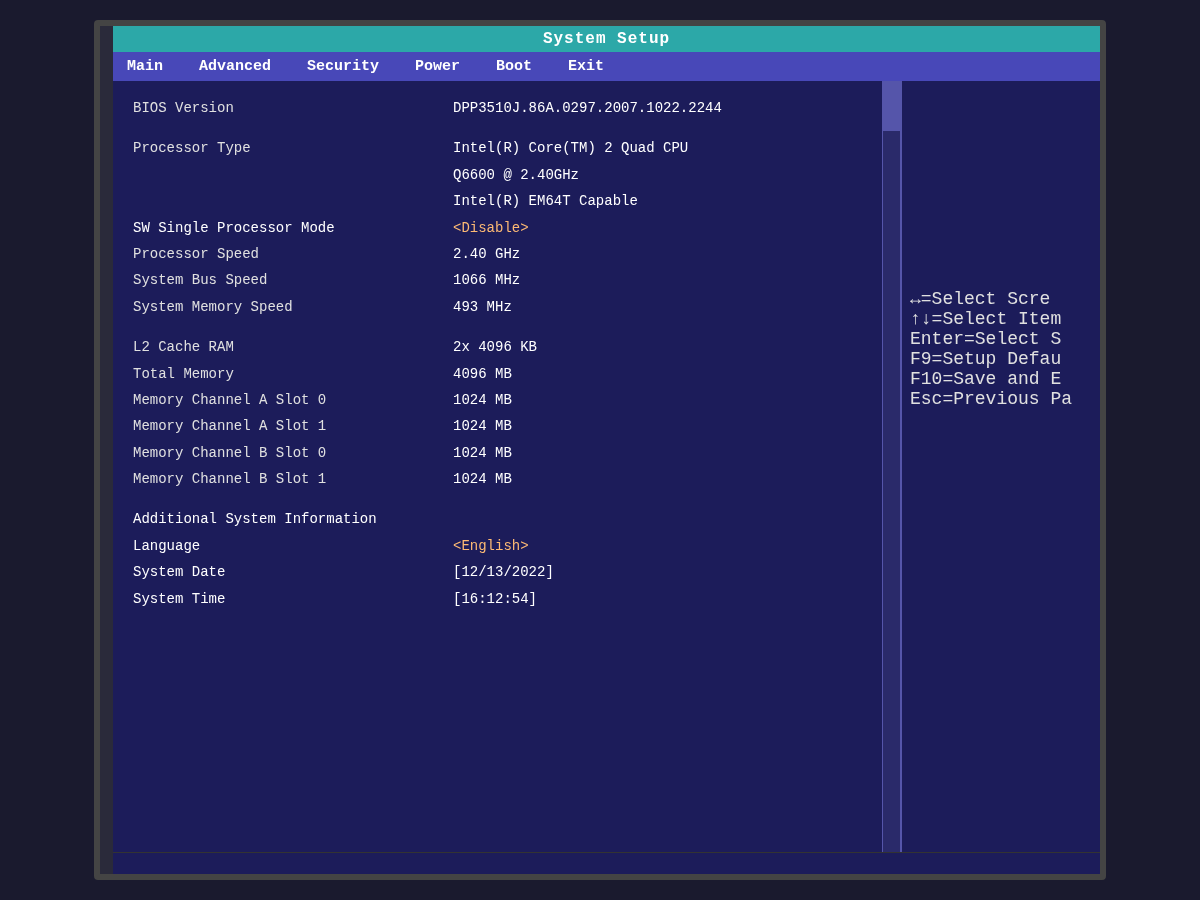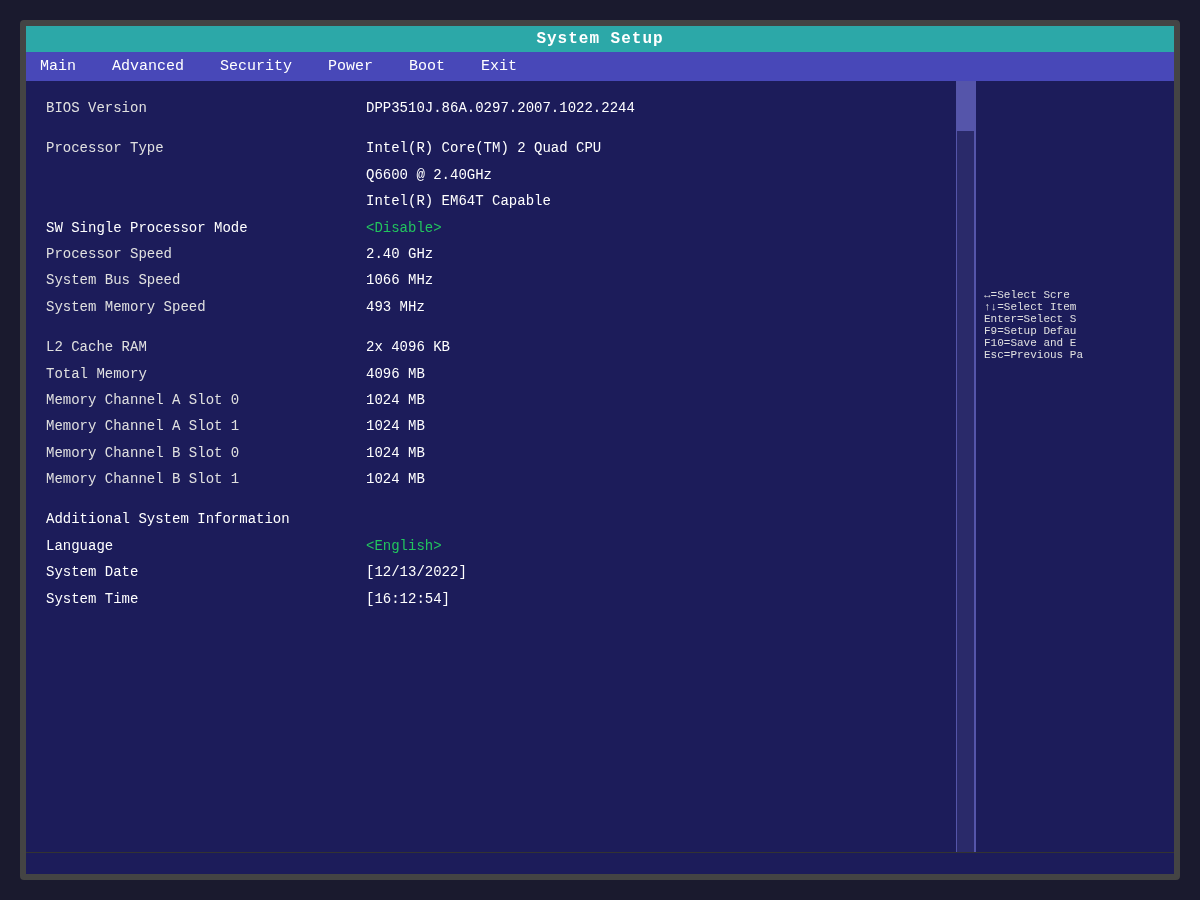--- a/index.html
+++ b/index.html
@@ -13,28 +13,29 @@
       height: 900px;
       background: #1a1a2e;
       display: flex;
       align-items: center;
       justify-content: center;
       font-family: 'Courier New', Courier, monospace;
       overflow: hidden;
     }
 
     .monitor {
-      width: 1160px;
+      width: 1012px;
       height: 860px;
       background: #2a2a3a;
       border: 6px solid #444;
       border-radius: 4px;
       position: relative;
       display: flex;
       flex-direction: column;
+      padding-left: 13px;
     }
 
     .screen {
       flex: 1;
       background: #1c1c5a;
       display: flex;
       flex-direction: column;
       position: relative;
     }
 
@@ -54,20 +55,21 @@
       flex-direction: row;
       padding: 4px 8px;
       gap: 24px;
     }
 
     .menu-item {
       color: white;
       font-size: 15px;
       cursor: pointer;
       padding: 2px 6px;
+      font-weight: bold;
     }
 
     .content-area {
       display: flex;
       flex: 1;
       padding: 0;
     }
 
     .main-content {
       flex: 1;
@@ -75,21 +77,21 @@
       color: #e0e0e0;
       font-size: 14px;
       line-height: 1.6;
     }
 
     .sidebar {
       width: 200px;
       border-left: 2px solid #5555aa;
       padding: 8px;
       color: #e0e0e0;
-      font-size: 11px;
+      font-size: 18px;
     }
 
     .info-row {
       display: flex;
       margin-bottom: 4px;
     }
 
     .info-label {
       width: 320px;
       min-width: 320px;
@@ -98,21 +100,21 @@
 
     .info-label.cyan {
       color: #ffffff;
     }
 
     .info-value {
       color: #ffffff;
     }
 
     .info-value.cyan {
-      color: #22c55e;
+      color: #fdba74;
     }
 
     .spacer {
       height: 14px;
     }
   </style>
 </head>
 <body>
 
 <div class="monitor">

